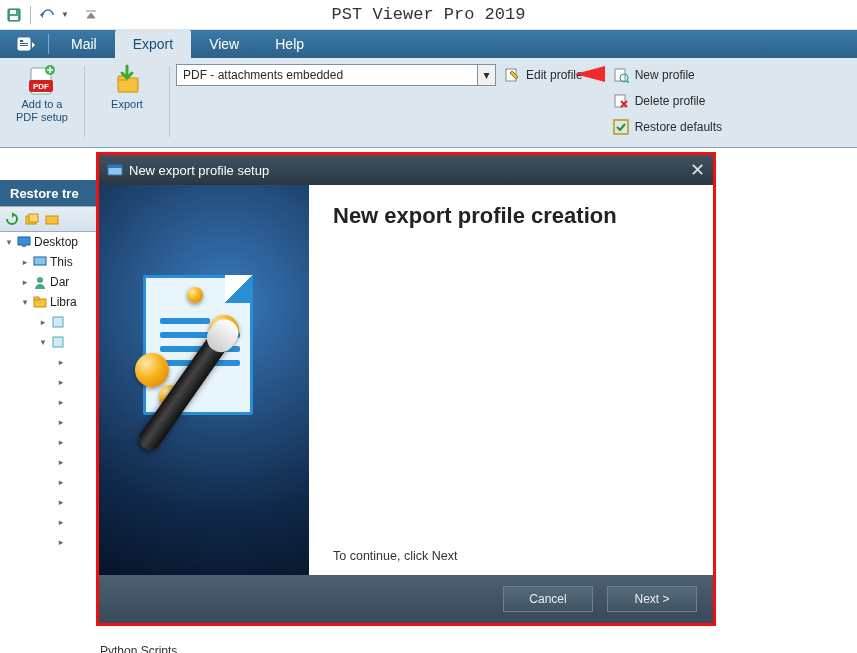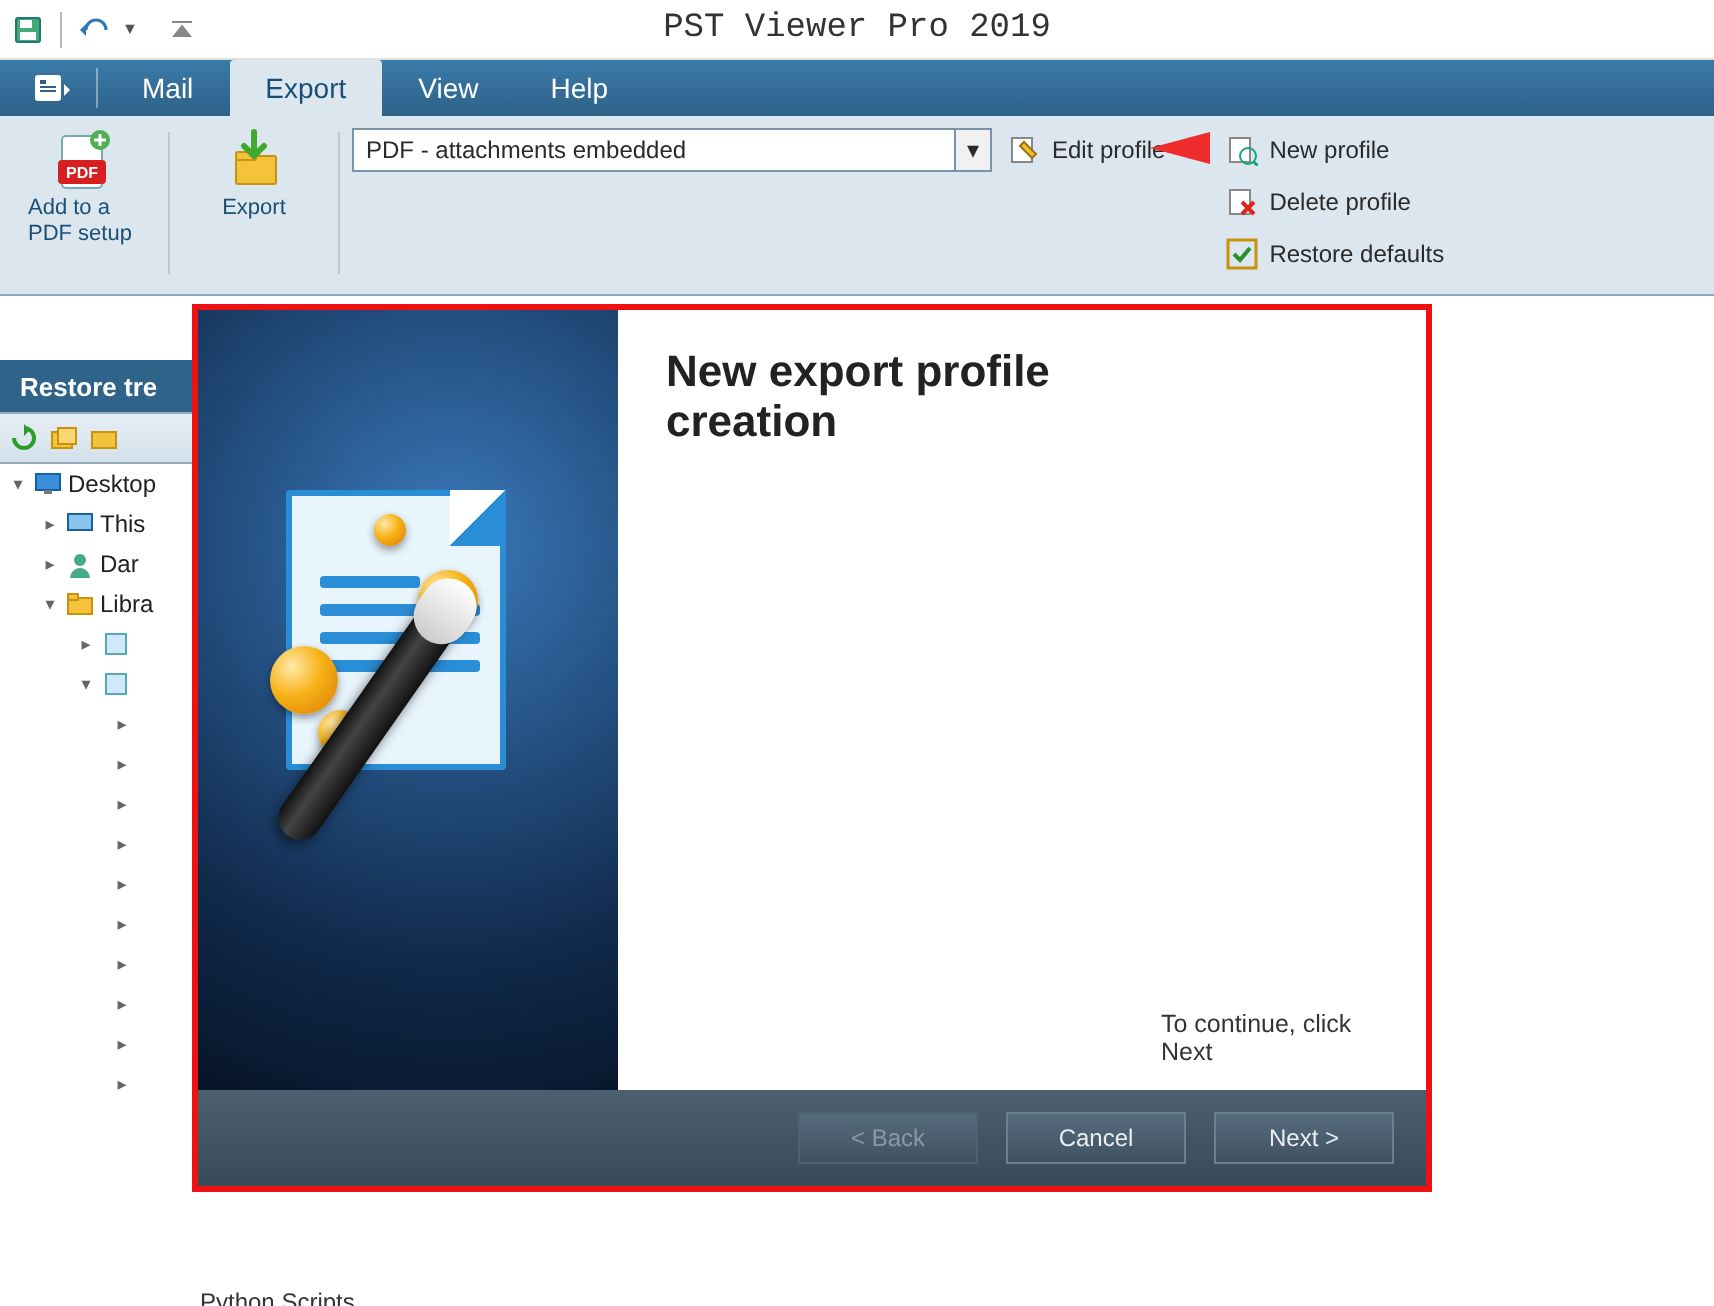--- a/index.html
+++ b/index.html
@@ -15,41 +15,41 @@
 .menubar { height: 28px; background: linear-gradient(#3a7aa8,#2e6289); display: flex; align-items: stretch; padding-left: 8px; }
 .menu-icon-btn { width: 36px; display: flex; align-items: center; justify-content: center; color: #fff; }
 .menu-sep { width: 1px; background: rgba(255,255,255,.4); margin: 4px 4px; }
 .menu-item { padding: 0 18px; color: #fff; font-size: 14px; display: flex; align-items: center; cursor: pointer; }
 .menu-item.active { background: #dbe6ef; color: #1a4f75; border-radius: 2px 2px 0 0; }
 
 
 .ribbon { background: #dbe6ef; border-bottom: 1px solid #8fa7ba; padding: 4px 6px 6px; display: flex; gap: 6px; height: 90px; }
 .ribbon-group { display: flex; flex-direction: column; align-items: center; gap: 2px; padding: 2px 8px; }
 .ribbon-sep { width: 1px; background: #b7c8d6; margin: 4px 0; }
-.big-btn { display: flex; flex-direction: column; align-items: center; font-size: 11px; color: #1a4f75; cursor: pointer; width: 56px; text-align: left; line-height: 1.2; }
+.big-btn { display: flex; flex-direction: column; align-items: center; font-size: 11px; color: #1a4f75; cursor: pointer; width: 56px; text-align: center; line-height: 1.2; }
 .ribbon-mid { display: flex; flex-direction: row; gap: 4px; padding-top: 2px; }
 .profile-select { display: flex; height: 22px; border: 1px solid #7a93a6; background: #fff; width: 320px; font-size: 12px; align-items: center; padding-left: 6px; color: #2a2a2a; }
 .profile-select .dd { width: 18px; border-left: 1px solid #7a93a6; height: 100%; display: flex; align-items: center; justify-content: center; color: #2a2a2a; background:#f1f1f1;}
 .small-btn { display: flex; align-items: center; gap: 6px; font-size: 12px; color: #2a2a2a; height: 22px; padding: 0 4px; cursor: pointer; }
 .ribbon-right { display: flex; flex-direction: column; gap: 4px; padding-top: 2px; margin-left: 16px; }
 
 
 .explorer-hdr { background: #2f638a; color: #fff; font-size: 13px; font-weight: bold; padding: 6px 10px; position: absolute; top: 180px; left: 0; width: 180px; }
 .explorer-toolbar { position: absolute; top: 206px; left: 0; width: 180px; height: 26px; background: linear-gradient(#e7eef5,#d3e1ec); border-top:1px solid #9ab; border-bottom: 1px solid #9ab; display:flex; align-items:center; gap:4px; padding:0 4px;}
 .tree { position: absolute; top: 232px; left: 0; width: 180px; font-size: 12px; color: #222; }
 .tree-row { display: flex; align-items: center; height: 20px; padding-left: 4px; gap: 3px; }
 .tw { width: 10px; height: 10px; display:inline-flex; align-items:center; justify-content:center; color:#666; font-size:9px;}
 
 
 .dialog-wrap { position: absolute; left: 96px; top: 152px; width: 620px; border: 3px solid #e11; }
 .dlg-title { height: 30px; background: linear-gradient(#3f5262,#2a3742); color: #fff; display: flex; align-items: center; padding: 0 8px; font-size: 13px; }
 .dlg-close { margin-left: auto; font-size: 18px; color: #ddd; cursor:pointer; }
 .dlg-body { display: flex; background: #fff; height: 390px; }
 .dlg-left { width: 210px; background: radial-gradient(circle at 60% 30%, #3a7abc 0%, #10294a 70%, #071428 100%); position: relative; }
-.dlg-right { flex: 1; padding: 18px 24px 12px; display: flex; flex-direction: row; justify-content: space-between; }
+.dlg-right { flex: 1; padding: 18px 24px 12px; display: flex; flex-direction: column; justify-content: space-between; }
 .dlg-h { font-size: 22px; font-weight: bold; color: #222; line-height: 1.15; margin-bottom: 26px; }
 .dlg-p { font-size: 12.5px; color: #333; line-height: 1.4; }
 .dlg-cont { margin-top: auto; font-size: 12.5px; color: #333; }
 .dlg-footer { height: 48px; background: linear-gradient(#4d6070,#38495a); display: flex; align-items: center; justify-content: flex-end; gap: 14px; padding: 0 16px; }
 .dlg-btn { width: 90px; height: 26px; border: 1px solid #6c8090; background: linear-gradient(#566b7c,#3f5362); color: #e8eef4; font-size: 12px; display:flex; align-items:center; justify-content:center; cursor:pointer; }
 .dlg-btn.disabled { color: #8b9aa8; border-color:#4f6272; cursor:default; }
 
 
 .doc { position:absolute; left:44px; top:90px; width:110px; height:140px; background:#e9f5fd; border:3px solid #2a8ed6; border-radius:2px; }
 .doc .fold { position:absolute; right:-3px; top:-3px; width:28px; height:28px; background:linear-gradient(135deg,#fff 49%,#2a8ed6 50%);}
@@ -269,20 +269,28 @@
     </div>
   <div class="tree-row" style="padding-left:56px">
       <span class="tw">▸</span>
     </div>
   <div class="tree-row" style="padding-left:56px">
       <span class="tw">▸</span>
     </div>
 </div>
 
 <div class="dialog-wrap">
+  <div class="dlg-title">
+    <svg width="16" height="16" style="margin-right:6px;">
+        <rect x="1" y="3" width="14" height="10" fill="#8fc6ef" stroke="#2a78b8"></rect>
+        <rect x="1" y="3" width="14" height="3" fill="#2a78b8"></rect>
+      </svg>
+    <span>New export profile setup</span>
+    <span class="dlg-close">✕</span>
+  </div>
   <div class="dlg-body">
     <div class="dlg-left">
       <div class="doc">
         <div class="fold"></div>
         <div class="l" style="top:40px;width:50px;"></div>
         <div class="l" style="top:54px;width:80px;"></div>
         <div class="l" style="top:68px;width:80px;"></div>
         <div class="l" style="top:82px;width:80px;"></div>
       </div>
       <div class="ball" style="left:60px; top:200px; width:22px; height:22px;"></div>
@@ -292,19 +300,18 @@
       <div class="wand">
           <div class="tip"></div>
         </div>
     </div>
     <div class="dlg-right">
       <div class="dlg-h">New export profile creation</div>
       <div class="dlg-cont">To continue, click Next</div>
     </div>
   </div>
   <div class="dlg-footer">
-    <div class="dlg-btn disabled">&lt; Back</div>
     <div class="dlg-btn">Cancel</div>
     <div class="dlg-btn">Next &gt;</div>
   </div>
 </div>
 
 <div class="below-line">Python Scripts</div>
 
 </body></html>

